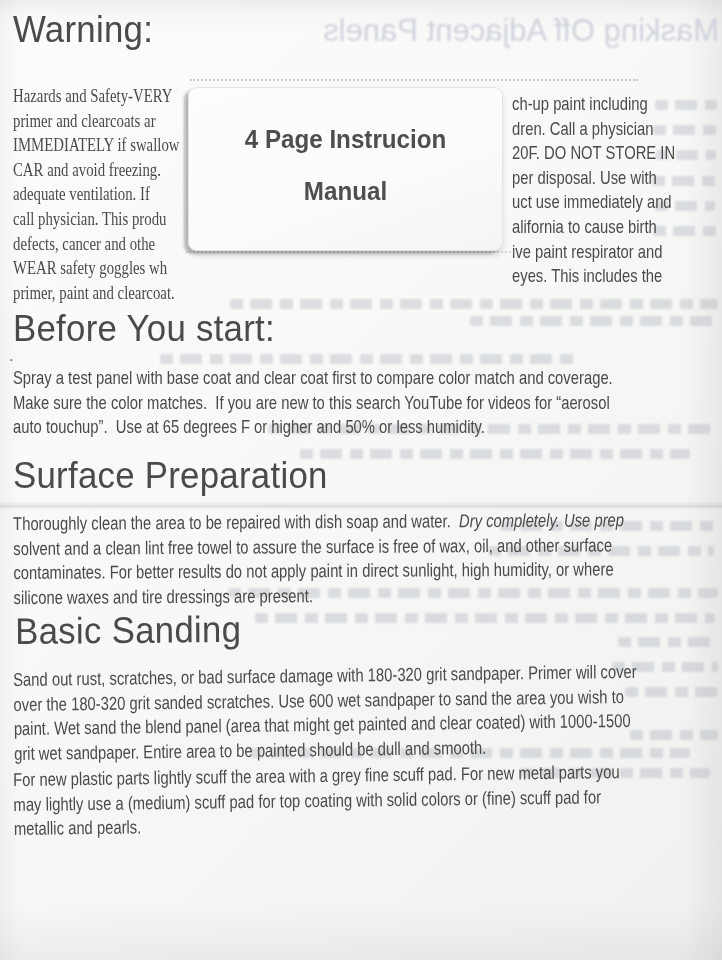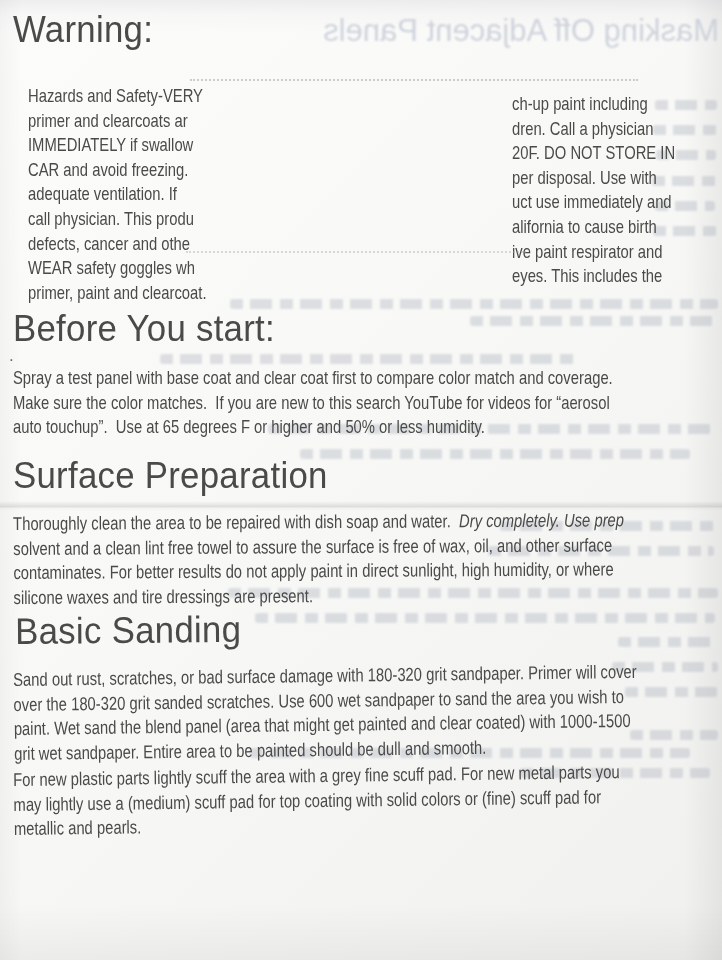--- a/index.html
+++ b/index.html
@@ -15,21 +15,21 @@
   }
   .heading{
     position:absolute;font-size:37px;color:#4a4a48;white-space:pre;
     transform:scaleX(0.94);transform-origin:0 0;letter-spacing:0.3px;font-weight:400;
   }
   .bline{
     white-space:pre;font-size:18.5px;line-height:24.6px;color:#4a4a48;
     transform:scaleX(0.80);transform-origin:0 0;
   }
   .para{position:absolute;}
-  .warn-left{position:absolute;left:28px;top:84px;z-index:1;}
+  .warn-left{position:absolute;left:13px;top:84px;z-index:1;font-family:Liberation Serif, serif;}
   .warn-right{position:absolute;left:512px;top:92px;z-index:1;}
   .em{font-style:italic;}
   
   .perf{position:absolute;height:0;border-top:2px dotted rgba(165,165,162,0.55);z-index:4;}
   .label{
     position:absolute;left:188px;top:87px;width:313px;height:162px;z-index:5;
     background:linear-gradient(160deg,#fdfdfc 0%,#fbfbf9 60%,#f4f4f2 100%);
     border-radius:9px;border:1px solid #e3e3e0;
     box-shadow:-4px 3px 3px rgba(95,95,95,0.40), 0 5px 6px rgba(0,0,0,0.10);
   }
@@ -107,20 +107,24 @@
     <div class="bline">20F. DO NOT STORE IN</div>
     <div class="bline">per disposal. Use with</div>
     <div class="bline">uct use immediately and</div>
     <div class="bline">alifornia to cause birth</div>
     <div class="bline">ive paint respirator and</div>
     <div class="bline">eyes. This includes the</div>
   </div>
 
   <div class="perf" style="left:190px;top:79px;width:448px;"></div>
   <div class="perf" style="left:186px;top:251px;width:340px;border-top-color:rgba(165,165,162,0.40);"></div>
+  <div class="label">
+    <div class="label-line l1">4 Page Instrucion</div>
+    <div class="label-line l2">Manual</div>
+  </div>
 
   <div class="heading" style="left:13px;top:308px;">Before You start:</div>
   <div class="stray">.</div>
 
   <div class="para" style="left:13px;top:366px;">
     <div class="bline">Spray a test panel with base coat and clear coat first to compare color match and coverage.</div>
     <div class="bline">Make sure the color matches.  If you are new to this search YouTube for videos for “aerosol</div>
     <div class="bline">auto touchup”.  Use at 65 degrees F or higher and 50% or less humidity.</div>
   </div>
 

